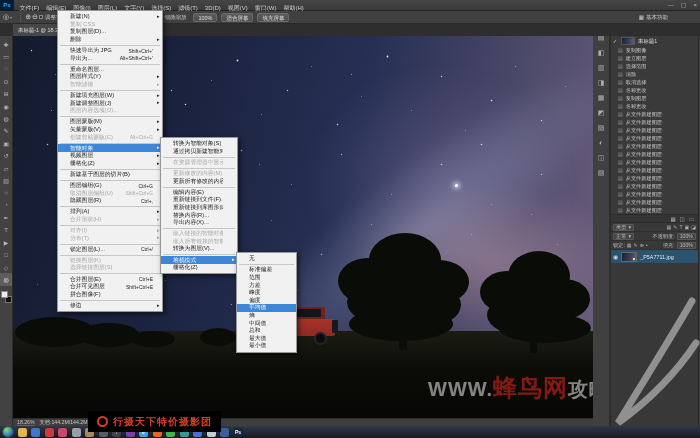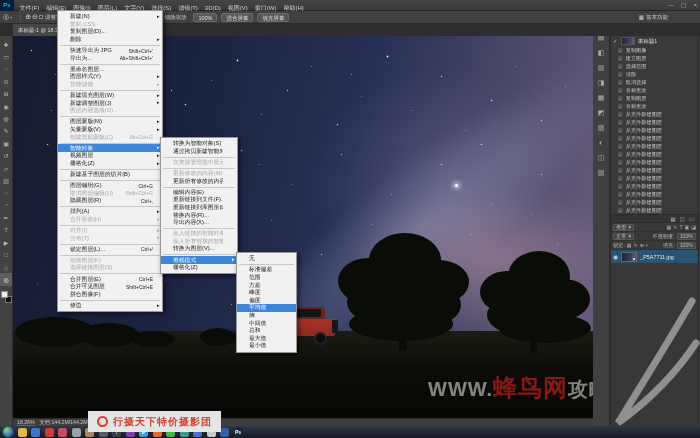--- a/index.html
+++ b/index.html
@@ -143,21 +143,21 @@
   .mi.sep { height:3.5px; padding:0; }
   .mi.sep::after { content:""; position:absolute; left:2px; right:2px; top:50%; border-top:1px solid #c6c6c6; }
   .mi.disabled { color:#a8a8a8; }
   .mi.highlighted { background:#3e86d8; color:#fff; }
   
   .statusbar { position:absolute; left:13px; top:418px; width:580px; height:8px; background:#3e3e3e;
     border-top:1px solid #2c2c2c; display:flex; align-items:center; gap:5px; font-size:5.2px; color:#c8c8c8;
     padding-left:4px; z-index:10; }
   .sb-box { border-bottom:1px solid #666; }
   
-  .banner { position:absolute; left:88px; top:411px; height:21px; background:#e5e5e5; display:flex;
+  .banner { position:absolute; left:88px; top:411px; height:21px; background:#000000; display:flex;
     align-items:center; gap:5px; padding:0 9px; z-index:70; }
   .banner-dot { width:11px; height:11px; border-radius:50%; border:2px solid #d4402a; }
   .banner-text { color:#d4402a; font-size:10px; font-weight:bold; letter-spacing:1px; white-space:nowrap; }
   
   .taskbar { position:absolute; left:0; top:426px; width:700px; height:12px;
     background:linear-gradient(#303846,#151a24); display:flex; align-items:center; gap:4.5px;
     padding-left:3px; z-index:60; }
   .orb { width:10px; height:10px; border-radius:50%;
     background:radial-gradient(circle at 35% 30%, #9fd84e, #2f82c4 55%, #103f6b); box-shadow:0 0 2px rgba(120,200,255,.6); }
   .tb-icon { width:9px; height:9px; border-radius:2px; font-size:5px; font-weight:bold; color:#fff;

